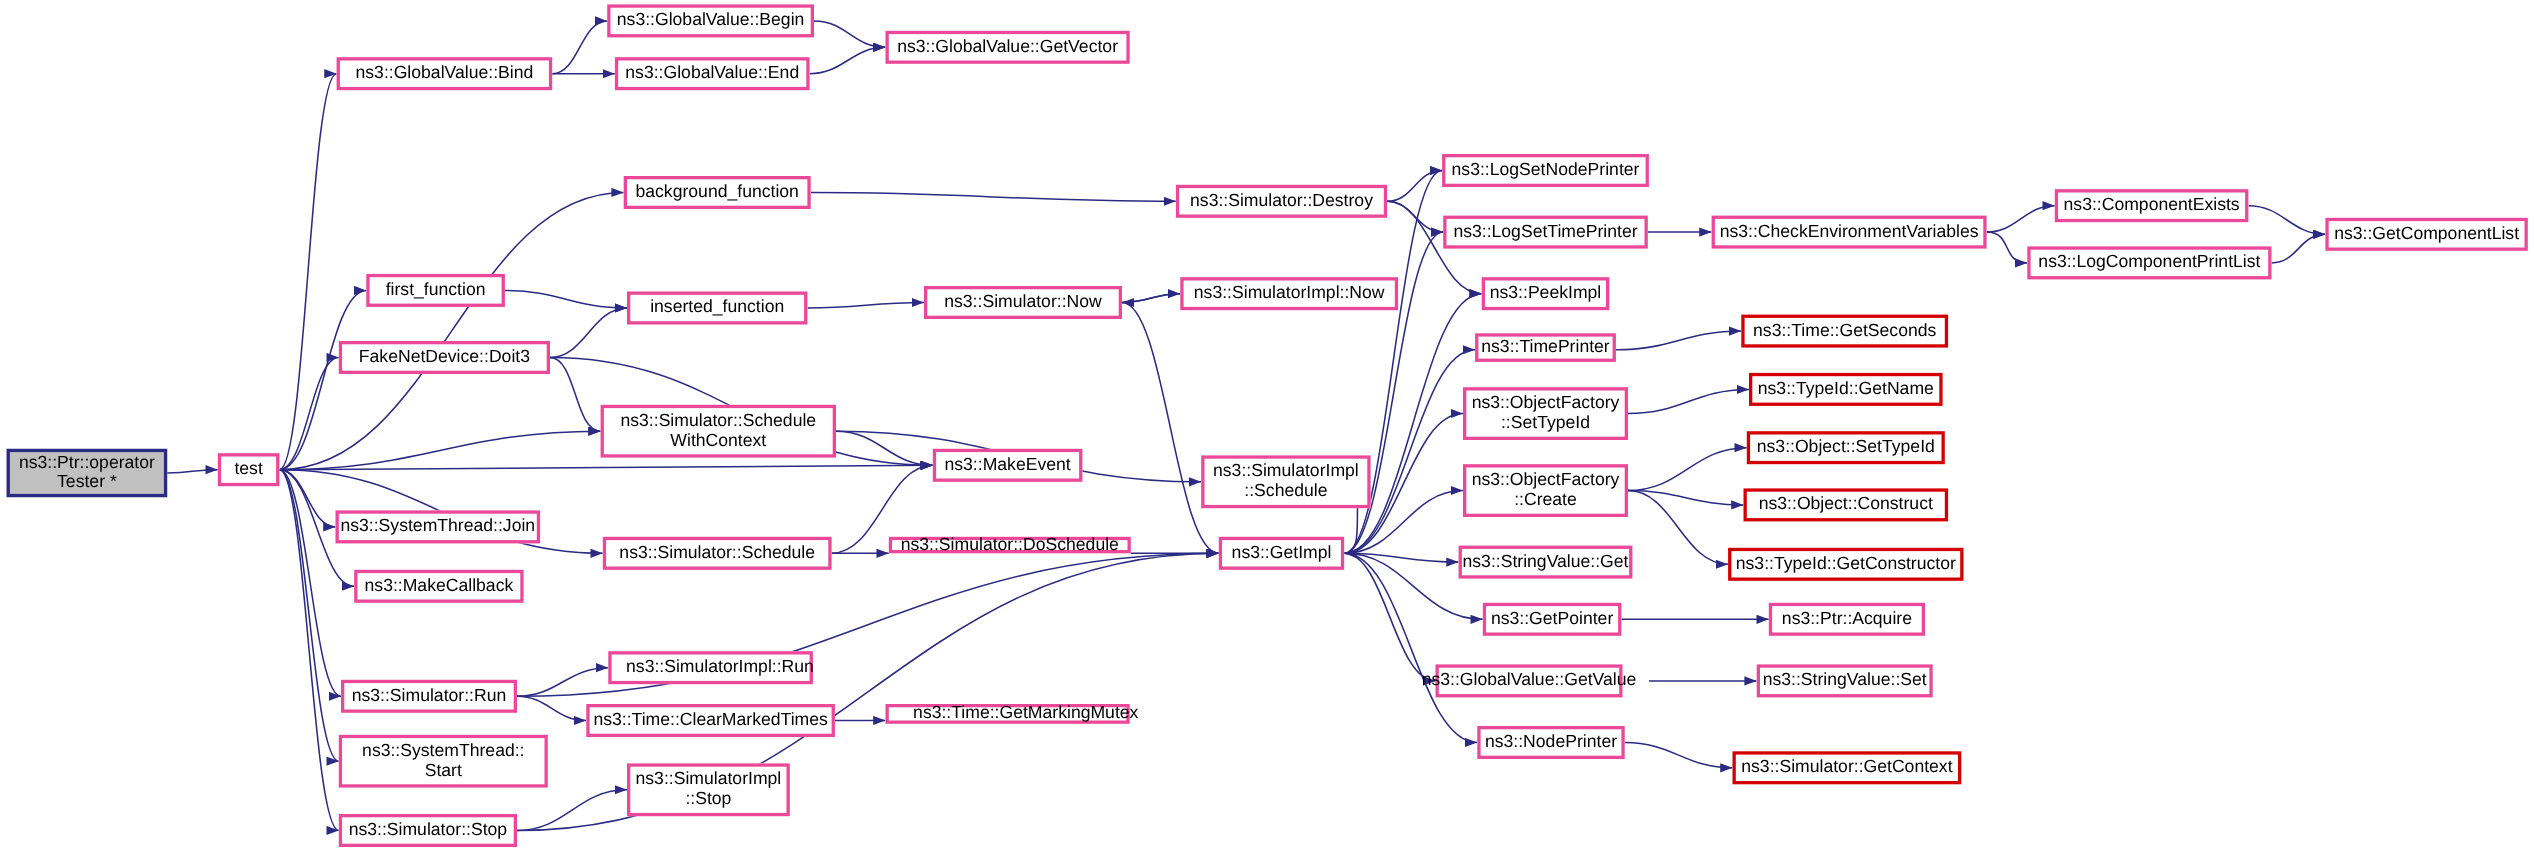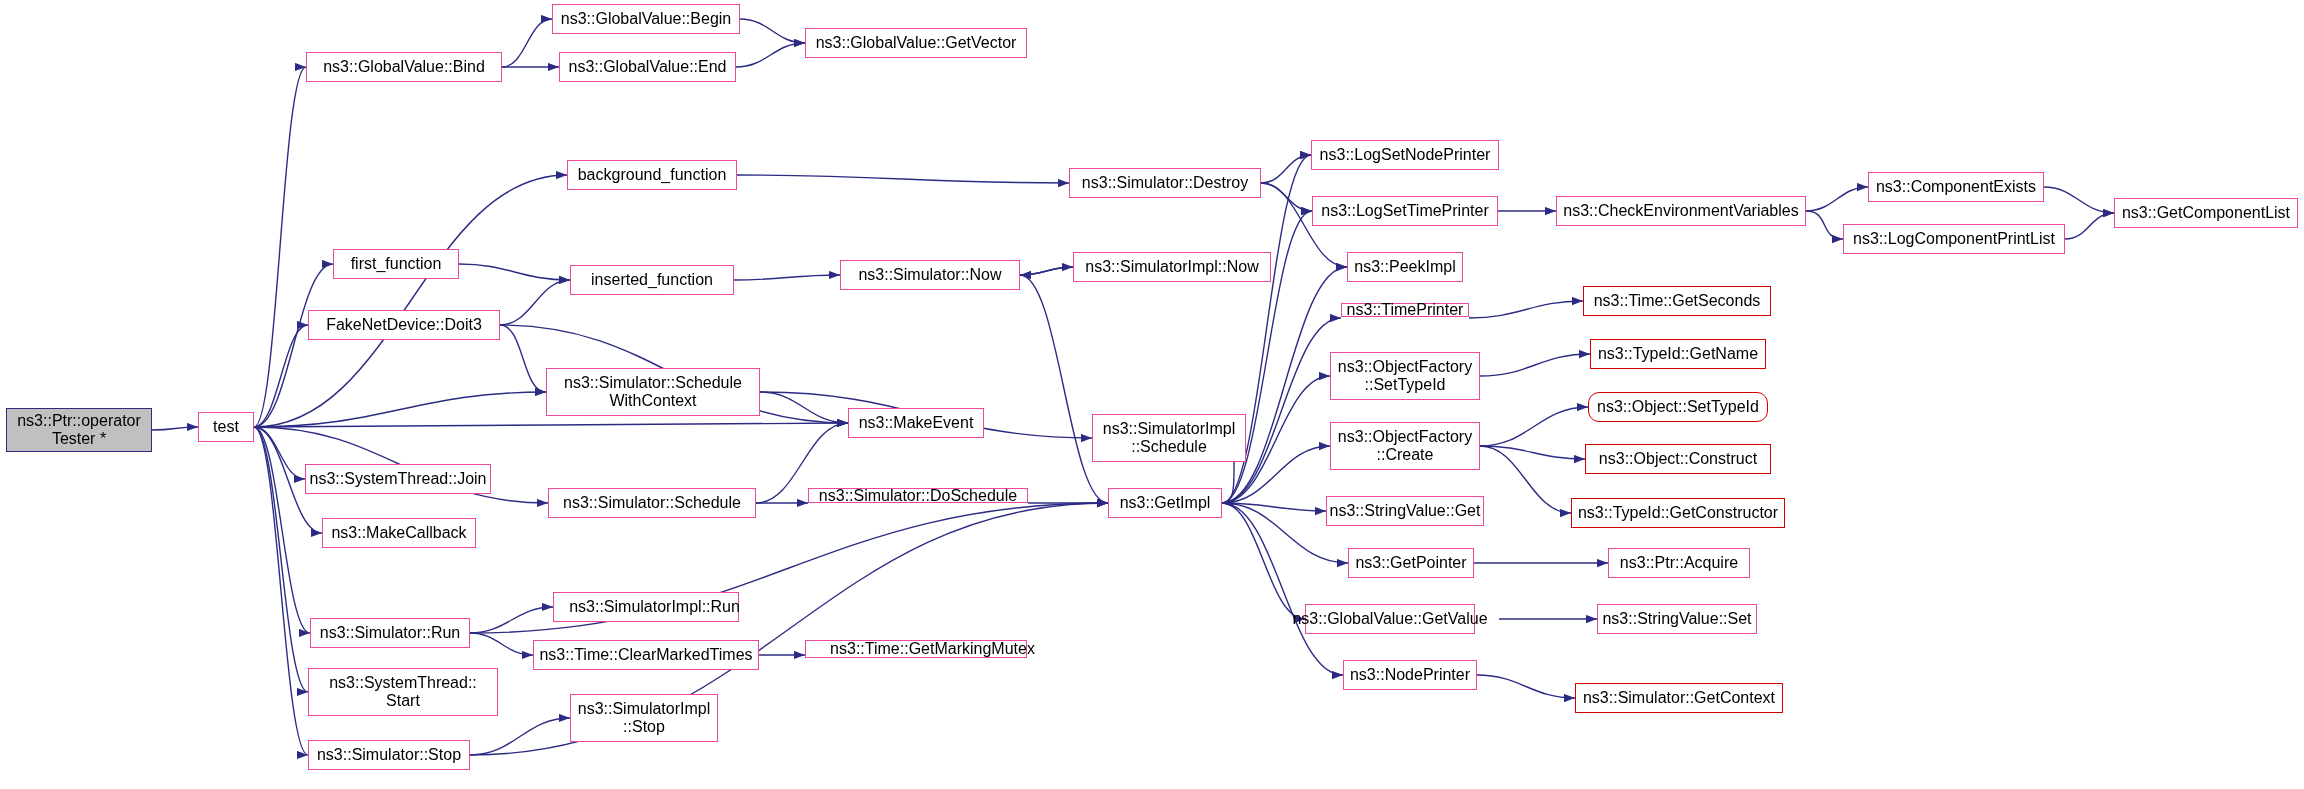--- a/index.html
+++ b/index.html
@@ -24,21 +24,21 @@
     pointer-events: none;
   }
   .node {
     position: absolute;
     box-sizing: border-box;
     display: flex;
     align-items: center;
     justify-content: center;
     text-align: center;
     background: #ffffff;
-    border: 1px solid #ec4899;
+    border: 3px solid #ec4899;
     color: #000000;
     font-size: 16px;
     line-height: 1.12;
     white-space: pre-line;
     padding: 0 3px;
     z-index: 2;
   }
   .node.red {
     border-color: #d40000;
   }
@@ -145,36 +145,36 @@
       <div class="node" style="left: 808px; top: 488px; width: 220px; height: 15px;">ns3::Simulator::DoSchedule</div>
       <div class="node" style="left: 840px; top: 260px; width: 180px; height: 30px;">ns3::Simulator::Now</div>
       <div class="node" style="left: 1069px; top: 168px; width: 192px; height: 30px;">ns3::Simulator::Destroy</div>
       <div class="node" style="left: 1073px; top: 252px; width: 198px; height: 30px;">ns3::SimulatorImpl::Now</div>
       <div class="node" style="left: 1092px; top: 414px; width: 154px; height: 48px;">ns3::SimulatorImpl
 ::Schedule</div>
       <div class="node" style="left: 1108px; top: 488px; width: 114px; height: 30px;">ns3::GetImpl</div>
       <div class="node" style="left: 1311px; top: 140px; width: 188px; height: 30px;">ns3::LogSetNodePrinter</div>
       <div class="node" style="left: 1312px; top: 196px; width: 186px; height: 30px;">ns3::LogSetTimePrinter</div>
       <div class="node" style="left: 1347px; top: 252px; width: 116px; height: 30px;">ns3::PeekImpl</div>
-      <div class="node" style="left: 1341px; top: 303px; width: 128px; height: 14px;">ns3::TimePrinter</div>
+      <div class="node" style="left: 1341px; top: 303px; width: 128px; height: 26px;">ns3::TimePrinter</div>
       <div class="node" style="left: 1330px; top: 352px; width: 150px; height: 48px;">ns3::ObjectFactory
 ::SetTypeId</div>
       <div class="node" style="left: 1330px; top: 422px; width: 150px; height: 48px;">ns3::ObjectFactory
 ::Create</div>
       <div class="node" style="left: 1326px; top: 496px; width: 158px; height: 30px;">ns3::StringValue::Get</div>
       <div class="node" style="left: 1348px; top: 548px; width: 126px; height: 30px;">ns3::GetPointer</div>
       <div class="node" style="left: 1305px; top: 604px; width: 170px; height: 30px; text-align: center;">ns3::GlobalValue::GetValue</div>
       <div class="node" style="left: 1343px; top: 660px; width: 134px; height: 30px;">ns3::NodePrinter</div>
       <div class="node" style="left: 1556px; top: 196px; width: 250px; height: 30px;">ns3::CheckEnvironmentVariables</div>
       <div class="node" style="left: 1868px; top: 172px; width: 176px; height: 30px;">ns3::ComponentExists</div>
       <div class="node" style="left: 1843px; top: 224px; width: 222px; height: 30px;">ns3::LogComponentPrintList</div>
       <div class="node" style="left: 2114px; top: 198px; width: 184px; height: 30px;">ns3::GetComponentList</div>
       <div class="node red" style="left: 1583px; top: 286px; width: 188px; height: 30px;">ns3::Time::GetSeconds</div>
       <div class="node red" style="left: 1590px; top: 339px; width: 176px; height: 30px;">ns3::TypeId::GetName</div>
-      <div class="node red" style="left: 1588px; top: 392px; width: 180px; height: 30px; border-radius: 11px;">ns3::Object::SetTypeId</div>
+      <div class="node red" style="left: 1588px; top: 392px; width: 180px; height: 30px;">ns3::Object::SetTypeId</div>
       <div class="node red" style="left: 1585px; top: 444px; width: 186px; height: 30px;">ns3::Object::Construct</div>
       <div class="node red" style="left: 1571px; top: 498px; width: 214px; height: 30px;">ns3::TypeId::GetConstructor</div>
       <div class="node" style="left: 1608px; top: 548px; width: 142px; height: 30px;">ns3::Ptr::Acquire</div>
       <div class="node" style="left: 1597px; top: 604px; width: 160px; height: 30px;">ns3::StringValue::Set</div>
       <div class="node red" style="left: 1575px; top: 683px; width: 208px; height: 30px;">ns3::Simulator::GetContext</div>
       <div class="node" style="left: 310px; top: 618px; width: 160px; height: 30px;">ns3::Simulator::Run</div>
       <div class="node" style="left: 553px; top: 592px; width: 186px; height: 30px; padding-left: 20px;">ns3::SimulatorImpl::Run</div>
       <div class="node" style="left: 533px; top: 640px; width: 226px; height: 30px;">ns3::Time::ClearMarkedTimes</div>
       <div class="node" style="left: 805px; top: 640px; width: 222px; height: 18px; padding-left: 36px;">ns3::Time::GetMarkingMutex</div>
       <div class="node" style="left: 308px; top: 668px; width: 190px; height: 48px;">ns3::SystemThread::

